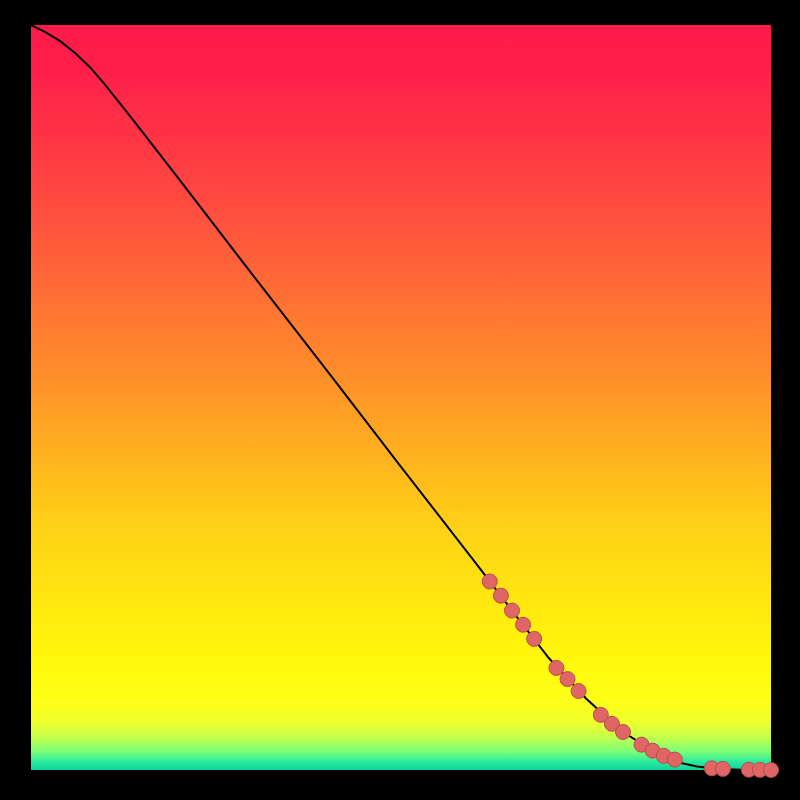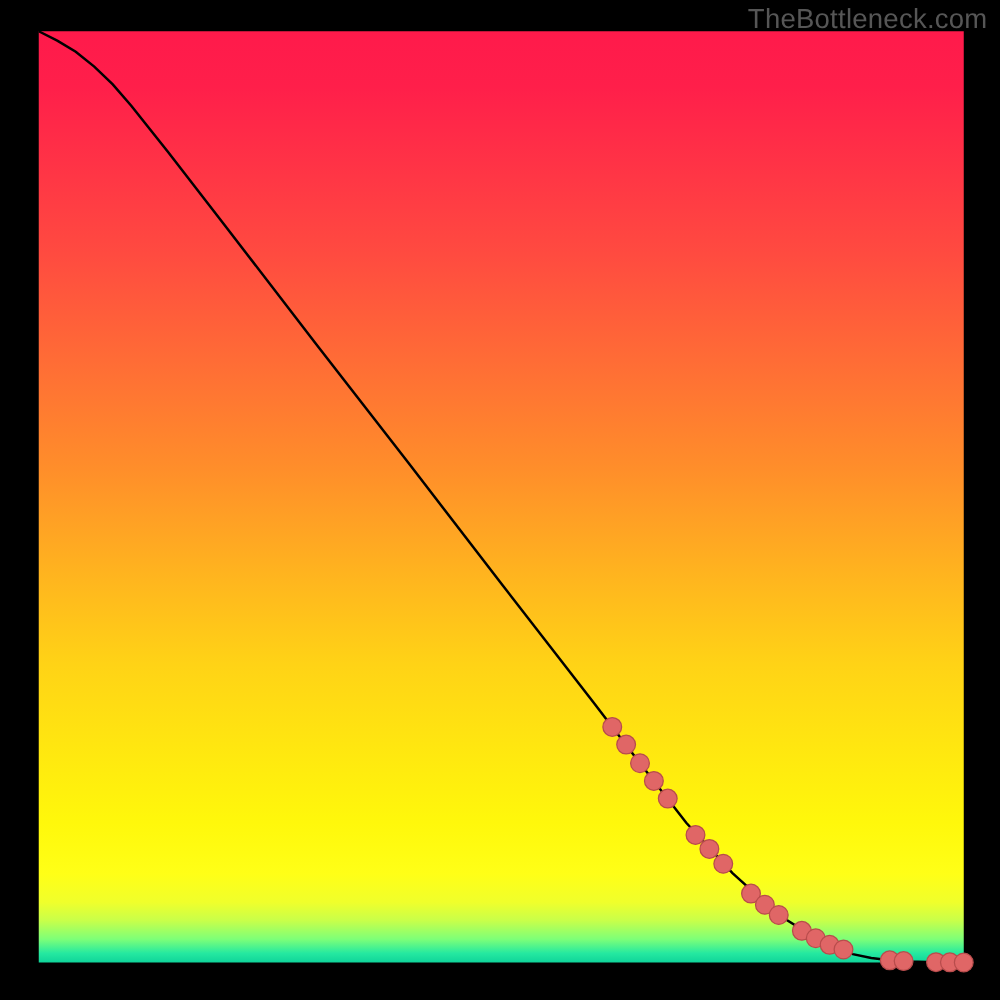--- a/index.html
+++ b/index.html
@@ -28,21 +28,20 @@
   svg {
     position: absolute;
     left: 0;
     top: 0;
   }
 </style>
 </head>
 <body>
 <div class="frame">
 
-<div class="watermark">TheBottleneck.com</div>
 
 <svg id="chart-svg" width="800" height="800">
   <defs>
     <linearGradient id="bg-grad" x1="0" y1="0" x2="0" y2="1">
           <stop offset="0%" stop-color="#ff1a4b"></stop>
           <stop offset="6%" stop-color="#ff1f4a"></stop>
           <stop offset="14.000000000000002%" stop-color="#ff3246"></stop>
           <stop offset="24%" stop-color="#ff4b40"></stop>
           <stop offset="35%" stop-color="#ff6b36"></stop>
           <stop offset="47%" stop-color="#ff8e2a"></stop>

